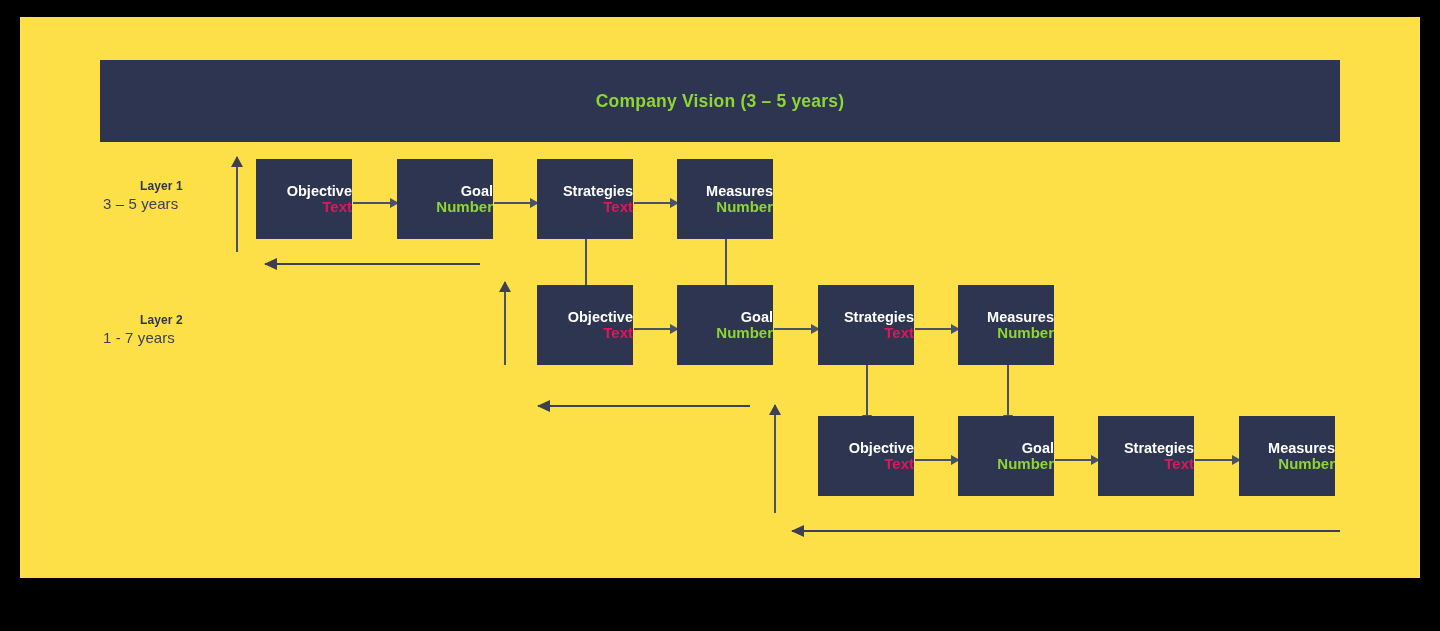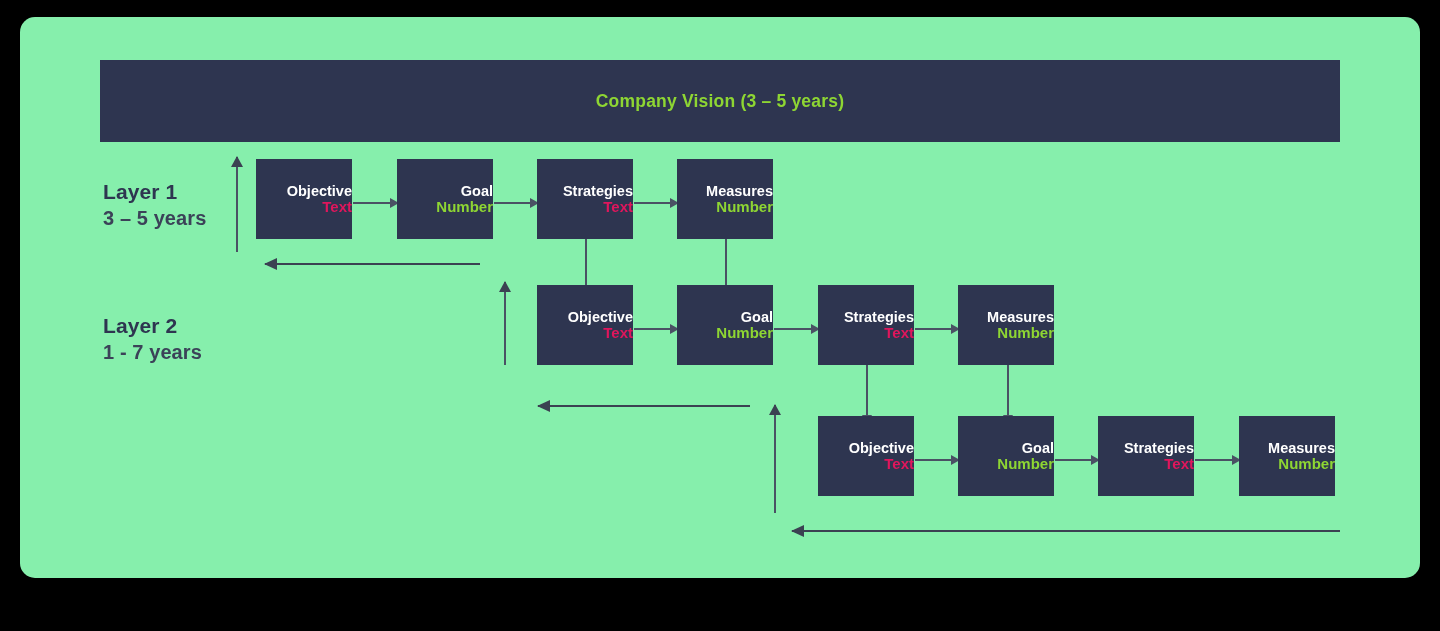--- a/index.html
+++ b/index.html
@@ -6,45 +6,44 @@
   body{
     width:1440px;height:631px;
     background:#000000;
     font-family:"Liberation Sans", sans-serif;
     overflow:hidden;
   }
   #canvas{
     position:absolute;
     left:20px;top:17px;
     width:1400px;height:561px;
-    background:#86efac;
-    border-radius:15px;
+    background:#fde047;
   }
   
   #vision-banner{
     position:absolute;
     left:80px;top:43px;
     width:1240px;height:82px;
     background:#2e3550;
     display:flex;align-items:center;justify-content:center;
   }
   #vision-banner .vision-text{
     color:#8ed633;
     font-size:17.5px;
     font-weight:bold;
     letter-spacing:.2px;
   }
   
   .layer-label{position:absolute;left:83px;}
   .layer-label .ll-title{
-    font-size:21px;font-weight:bold;color:#2e3550;
-    line-height:1.28;letter-spacing:.1px;
+    font-size:12px;font-weight:bold;color:#2e3550;
+    line-height:1.28;letter-spacing:.1px;margin-left:37px;
   }
   .layer-label .ll-sub{
-    font-size:20px;font-weight:700;color:#3b4258;
+    font-size:15px;font-weight:400;color:#3b4258;
     line-height:1.28;letter-spacing:.1px;
   }
   
   .node-box{
     position:absolute;
     width:96px;height:80px;
     background:#2e3550;
     display:flex;flex-direction:column;
     align-items:flex-end;justify-content:center;
     box-sizing:border-box;

